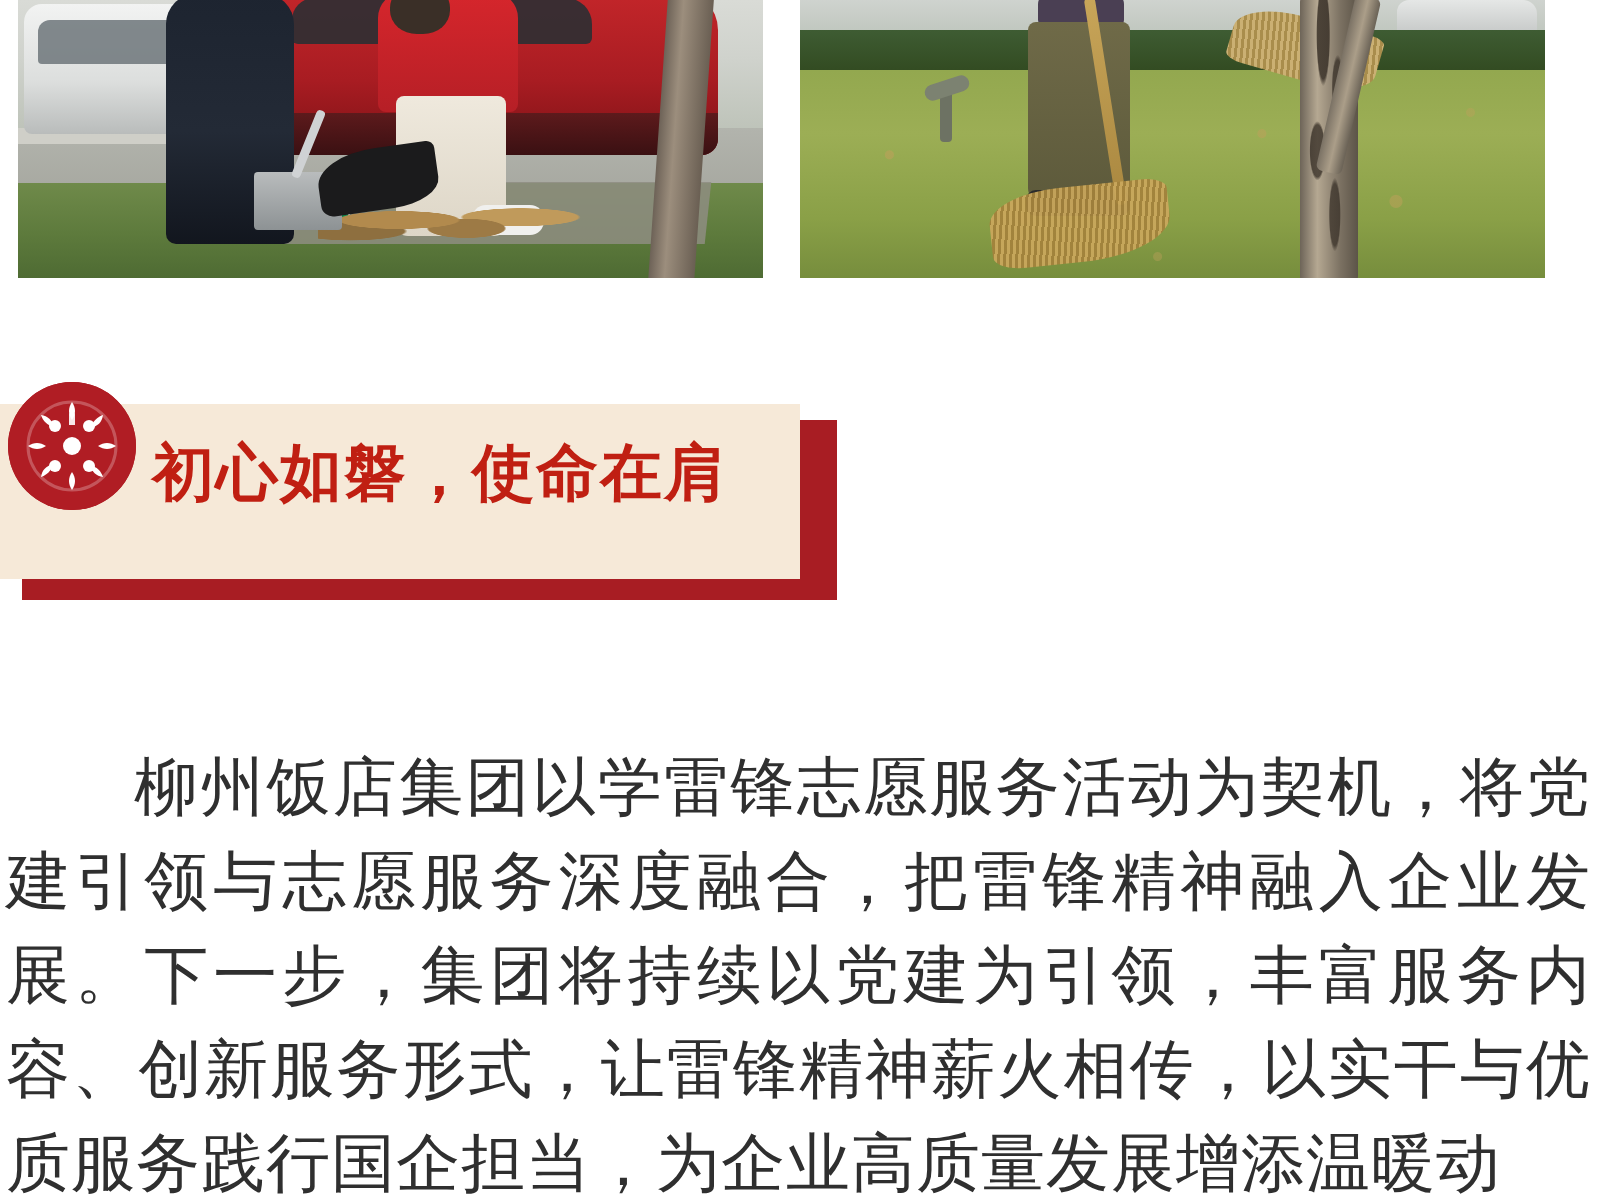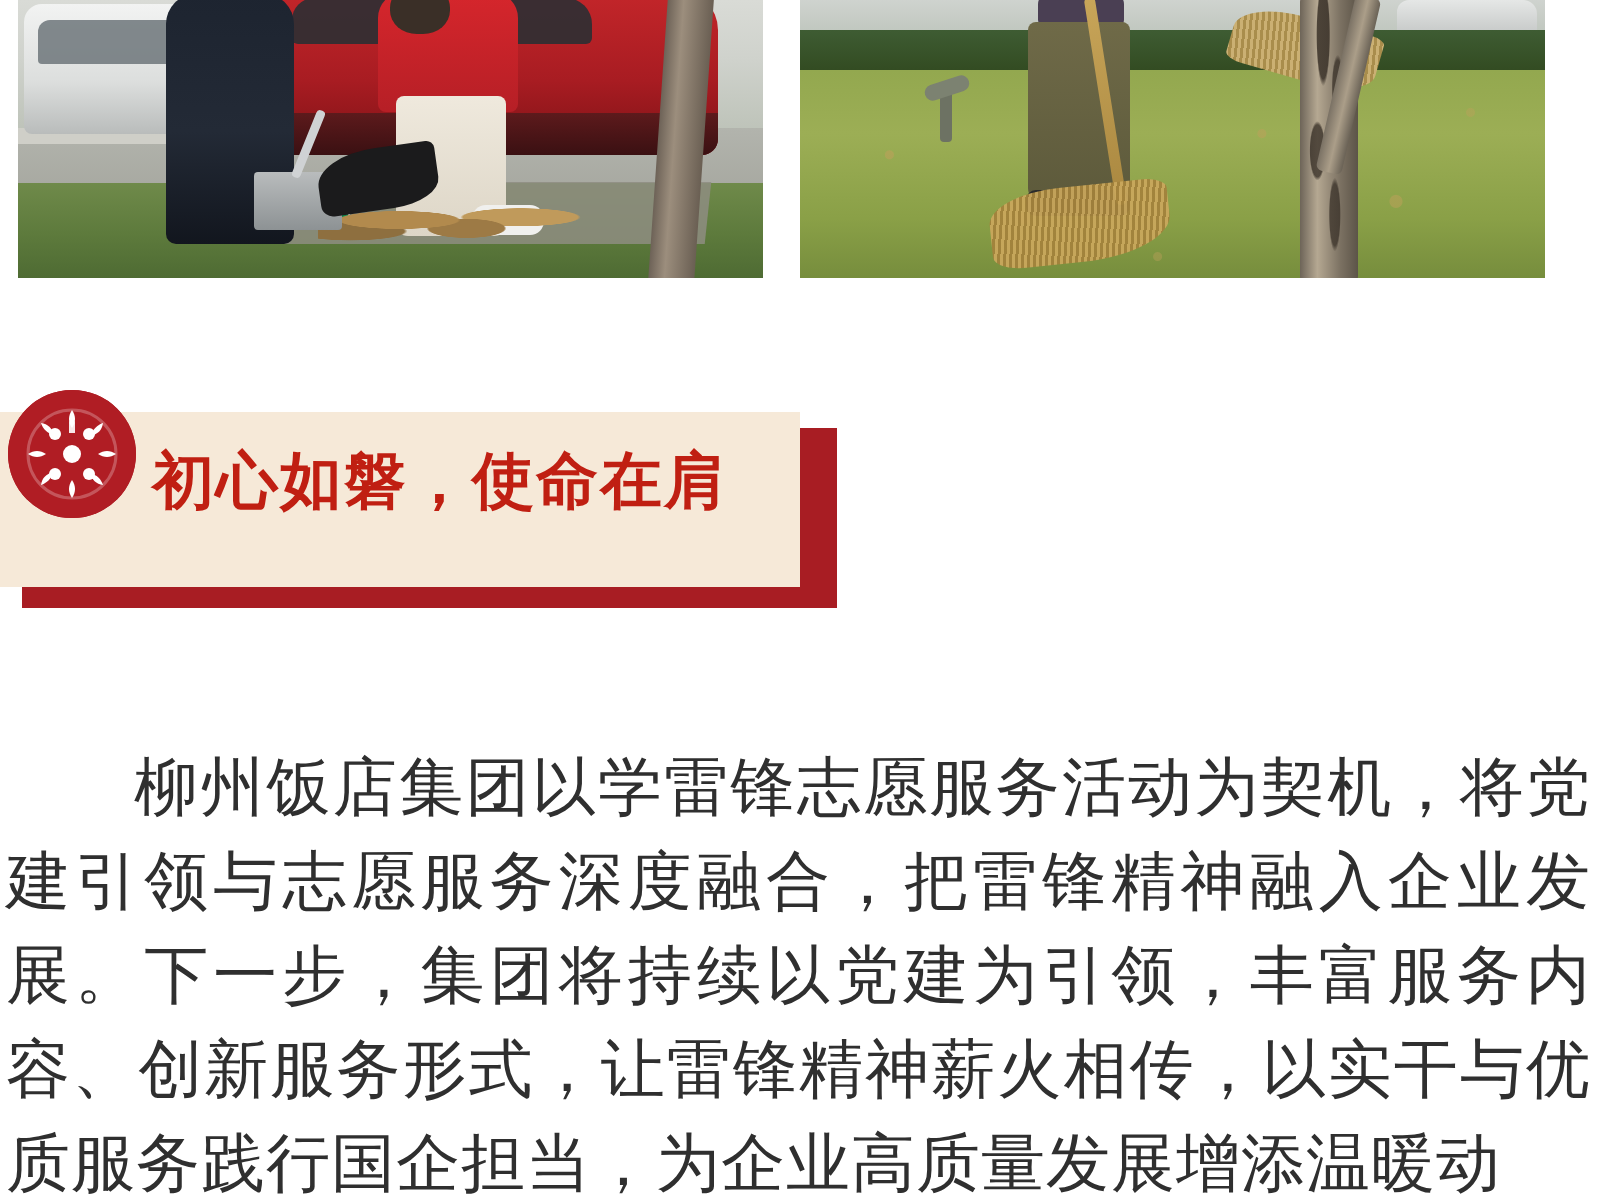--- a/index.html
+++ b/index.html
@@ -213,21 +213,21 @@
     background: radial-gradient(ellipse at 40% 12%, rgba(50,42,34,.8) 0 6px, transparent 7px),
                 radial-gradient(ellipse at 65% 30%, rgba(50,42,34,.7) 0 5px, transparent 6px),
                 radial-gradient(ellipse at 30% 52%, rgba(50,42,34,.75) 0 7px, transparent 8px),
                 radial-gradient(ellipse at 60% 74%, rgba(50,42,34,.7) 0 5px, transparent 6px);
   }
 
   
   .banner {
     position: absolute;
     left: 0;
-    top: 390px;
+    top: 382px;
     width: 840px;
     height: 225px;
   }
   .banner-shadow {
     position: absolute;
     left: 22px;
     top: 38px;
     width: 815px;
     height: 180px;
     background: #a81d23;

